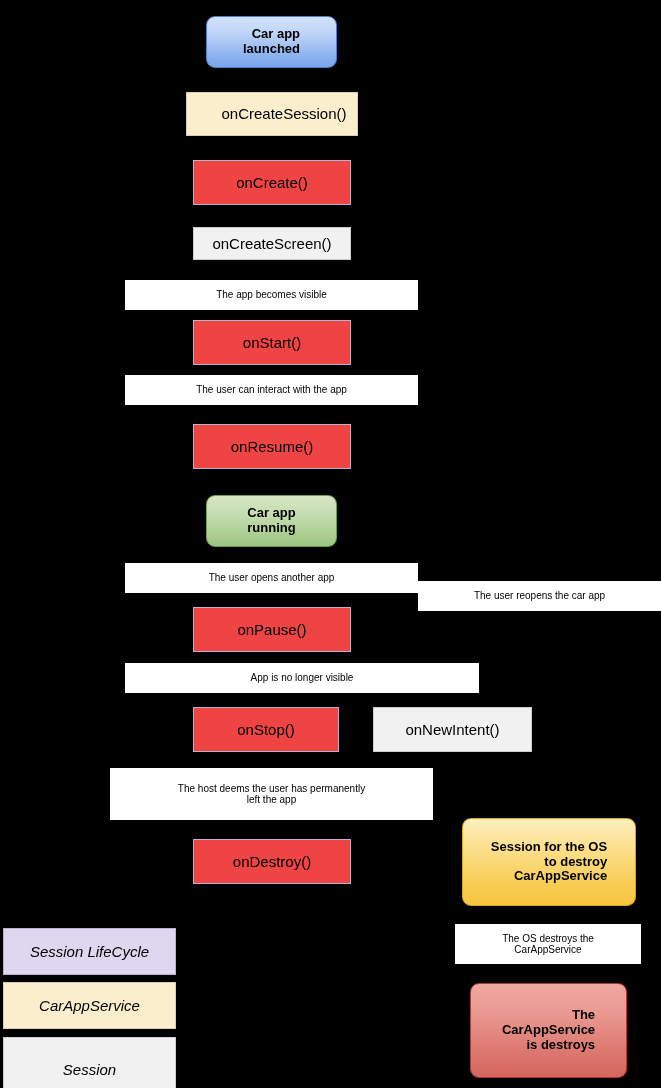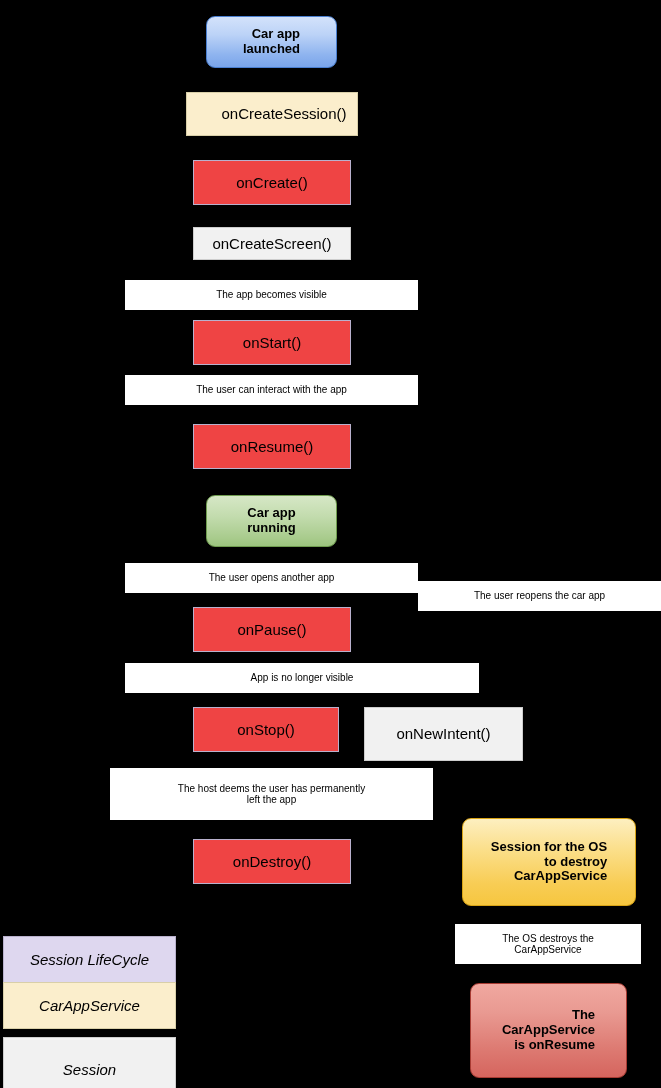--- a/index.html
+++ b/index.html
@@ -70,21 +70,21 @@
     font-size: 10px;
     padding: 2px 6px;
   }
 
   
   .legend-box {
     font-size: 15px;
     font-style: italic;
     border: 1px solid #b8b8c6;
   }
-  .legend-box.lifecycle { background: #ded7ef; border-color: #b9b1cd; margin-top: 8px; }
+  .legend-box.lifecycle { background: #ded7ef; border-color: #b9b1cd; }
   .legend-box.service   { background: #fbeecc; border-color: #d9cfa8; }
   .legend-box.session   { background: #f1f1f1; border-color: #cdcdcd; }
 
   
   .edge {
     position: absolute;
     background: #000000;
   }
 </style>
 </head>
@@ -115,32 +115,32 @@
       <div class="node method lifecycle" style="left: 193px; top: 320px; width: 158px; height: 45px;">onStart()</div>
       <div class="node label-box" style="left: 125px; top: 375px; width: 293px; height: 30px;">The user can interact with the app</div>
       <div class="node method lifecycle" style="left: 193px; top: 424px; width: 158px; height: 45px;">onResume()</div>
       <div class="node state green" style="left: 206px; top: 495px; width: 131px; height: 52px;">Car app
 running</div>
       <div class="node label-box" style="left: 125px; top: 563px; width: 293px; height: 30px;">The user opens another app</div>
       <div class="node label-box" style="left: 418px; top: 570px; width: 243px; height: 30px; margin-top: 11px;">The user reopens the car app</div>
       <div class="node method lifecycle" style="left: 193px; top: 607px; width: 158px; height: 45px;">onPause()</div>
       <div class="node label-box" style="left: 125px; top: 663px; width: 354px; height: 30px;">App is no longer visible</div>
       <div class="node method lifecycle" style="left: 193px; top: 707px; width: 146px; height: 45px;">onStop()</div>
-      <div class="node method session" style="left: 364px; top: 707px; width: 159px; height: 54px;">onNewIntent()</div>
+      <div class="node method session" style="left: 373px; top: 707px; width: 159px; height: 45px;">onNewIntent()</div>
       <div class="node label-box" style="left: 110px; top: 768px; width: 323px; height: 52px;">The host deems the user has permanently
 left the app</div>
       <div class="node method lifecycle" style="left: 193px; top: 839px; width: 158px; height: 45px;">onDestroy()</div>
       <div class="node state yellow" style="left: 462px; top: 818px; width: 174px; height: 88px;">Session for the OS
 to destroy
 CarAppService</div>
       <div class="node label-box" style="left: 455px; top: 924px; width: 186px; height: 40px;">The OS destroys the
 CarAppService</div>
       <div class="node state red" style="left: 470px; top: 983px; width: 157px; height: 95px;">The
 CarAppService
-is onResume</div>
+is destroys</div>
     </div>
   <div id="legend-layer">
       <div class="node legend-box lifecycle" style="left: 3px; top: 928px; width: 173px; height: 47px;">Session LifeCycle</div>
       <div class="node legend-box service" style="left: 3px; top: 982px; width: 173px; height: 47px;">CarAppService</div>
       <div class="node legend-box session" style="left: 3px; top: 1037px; width: 173px; height: 65px;">Session</div>
     </div>
 
 </div>
 
 </body></html>

